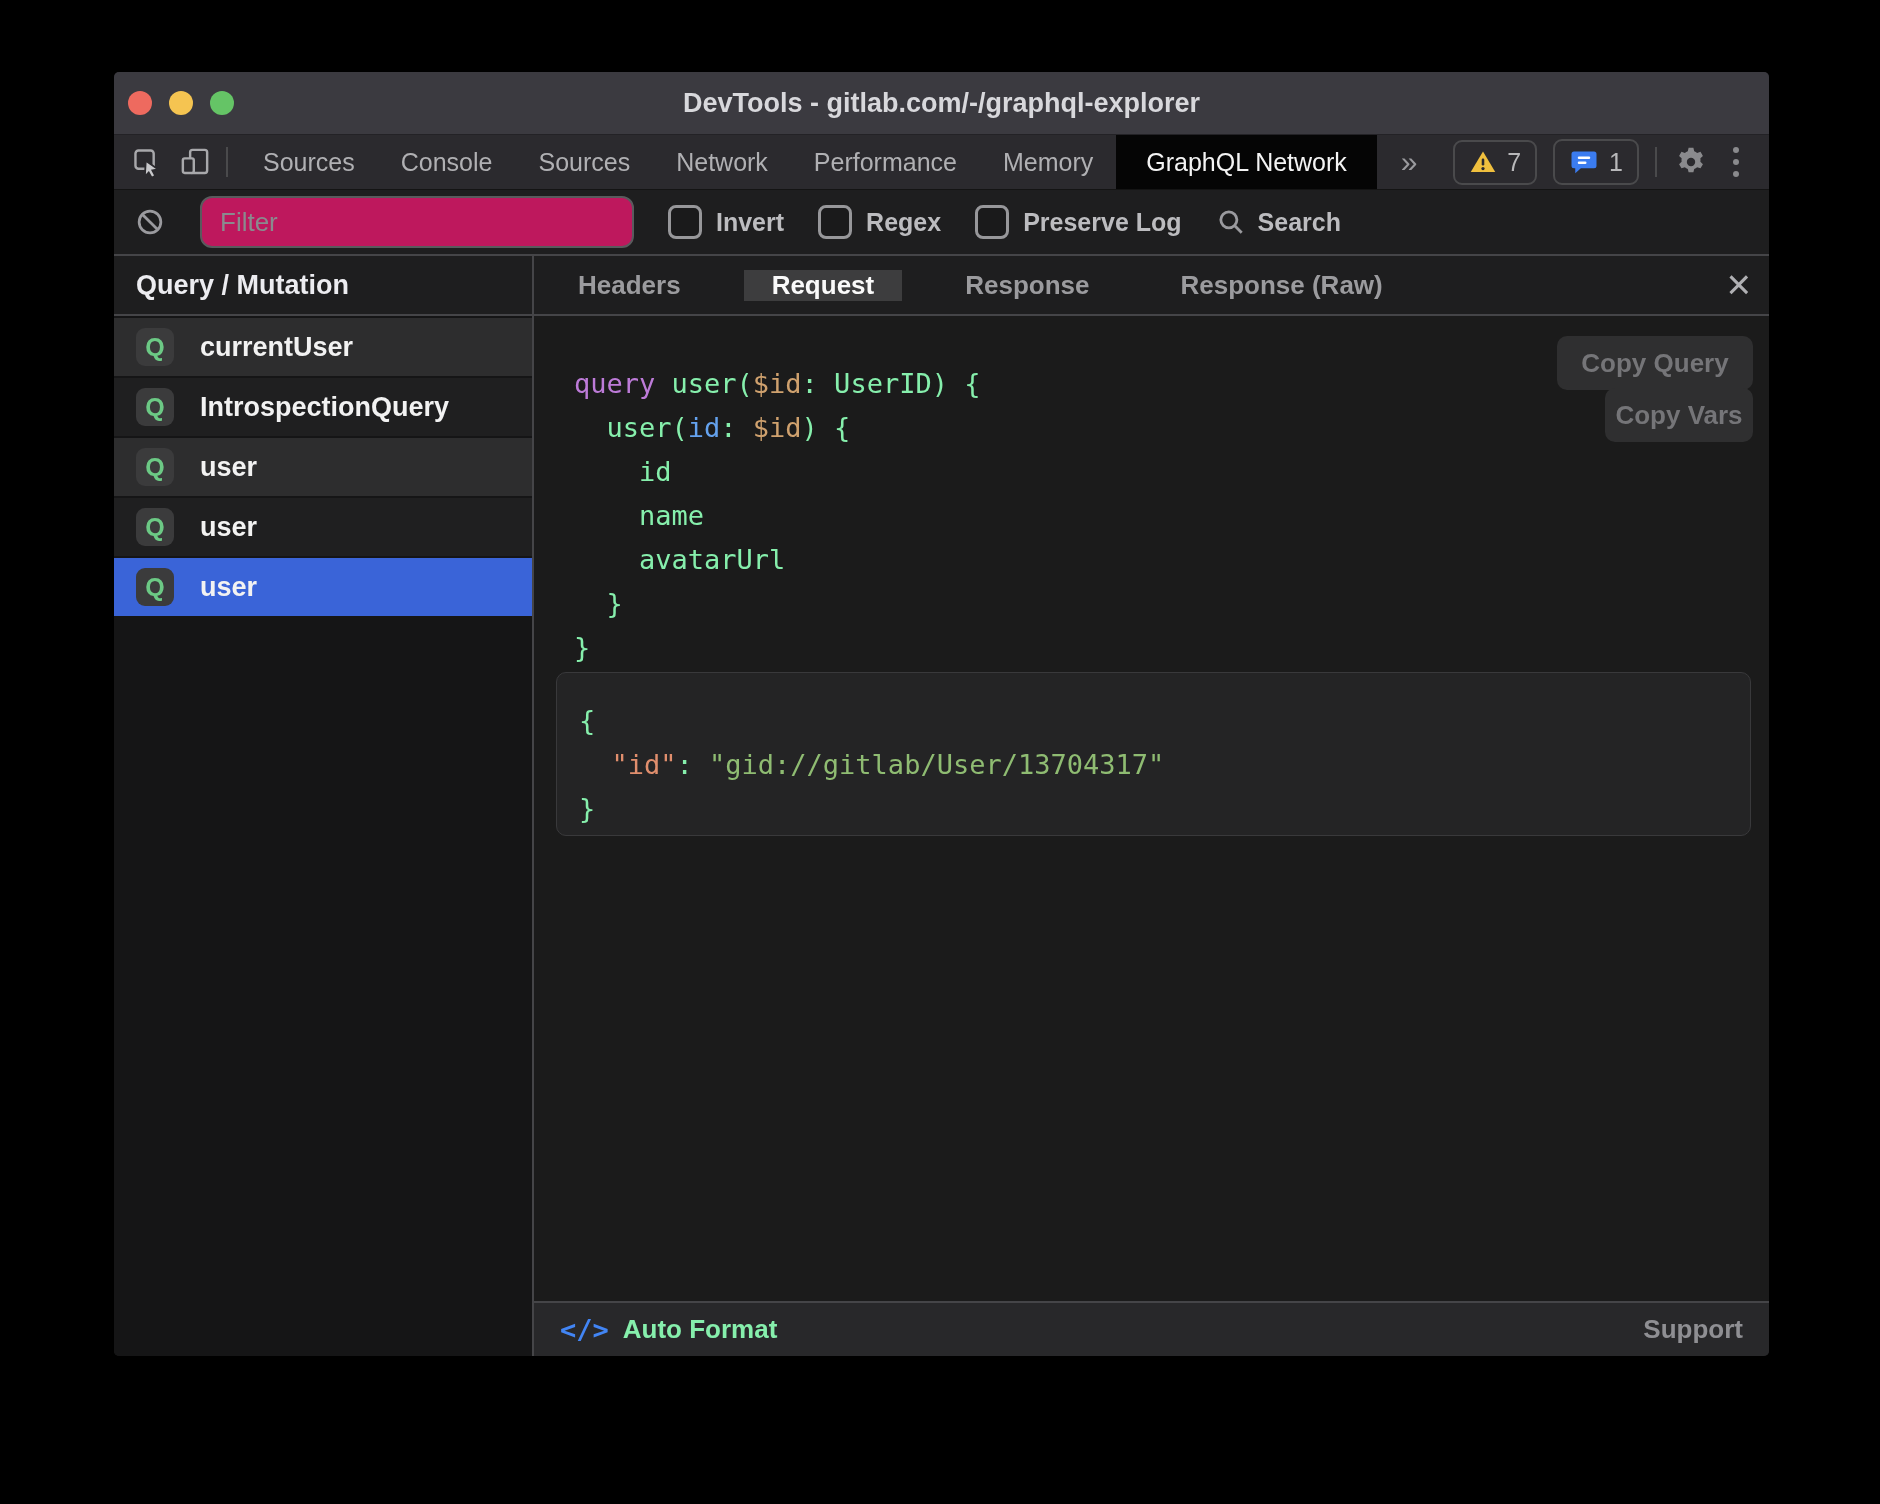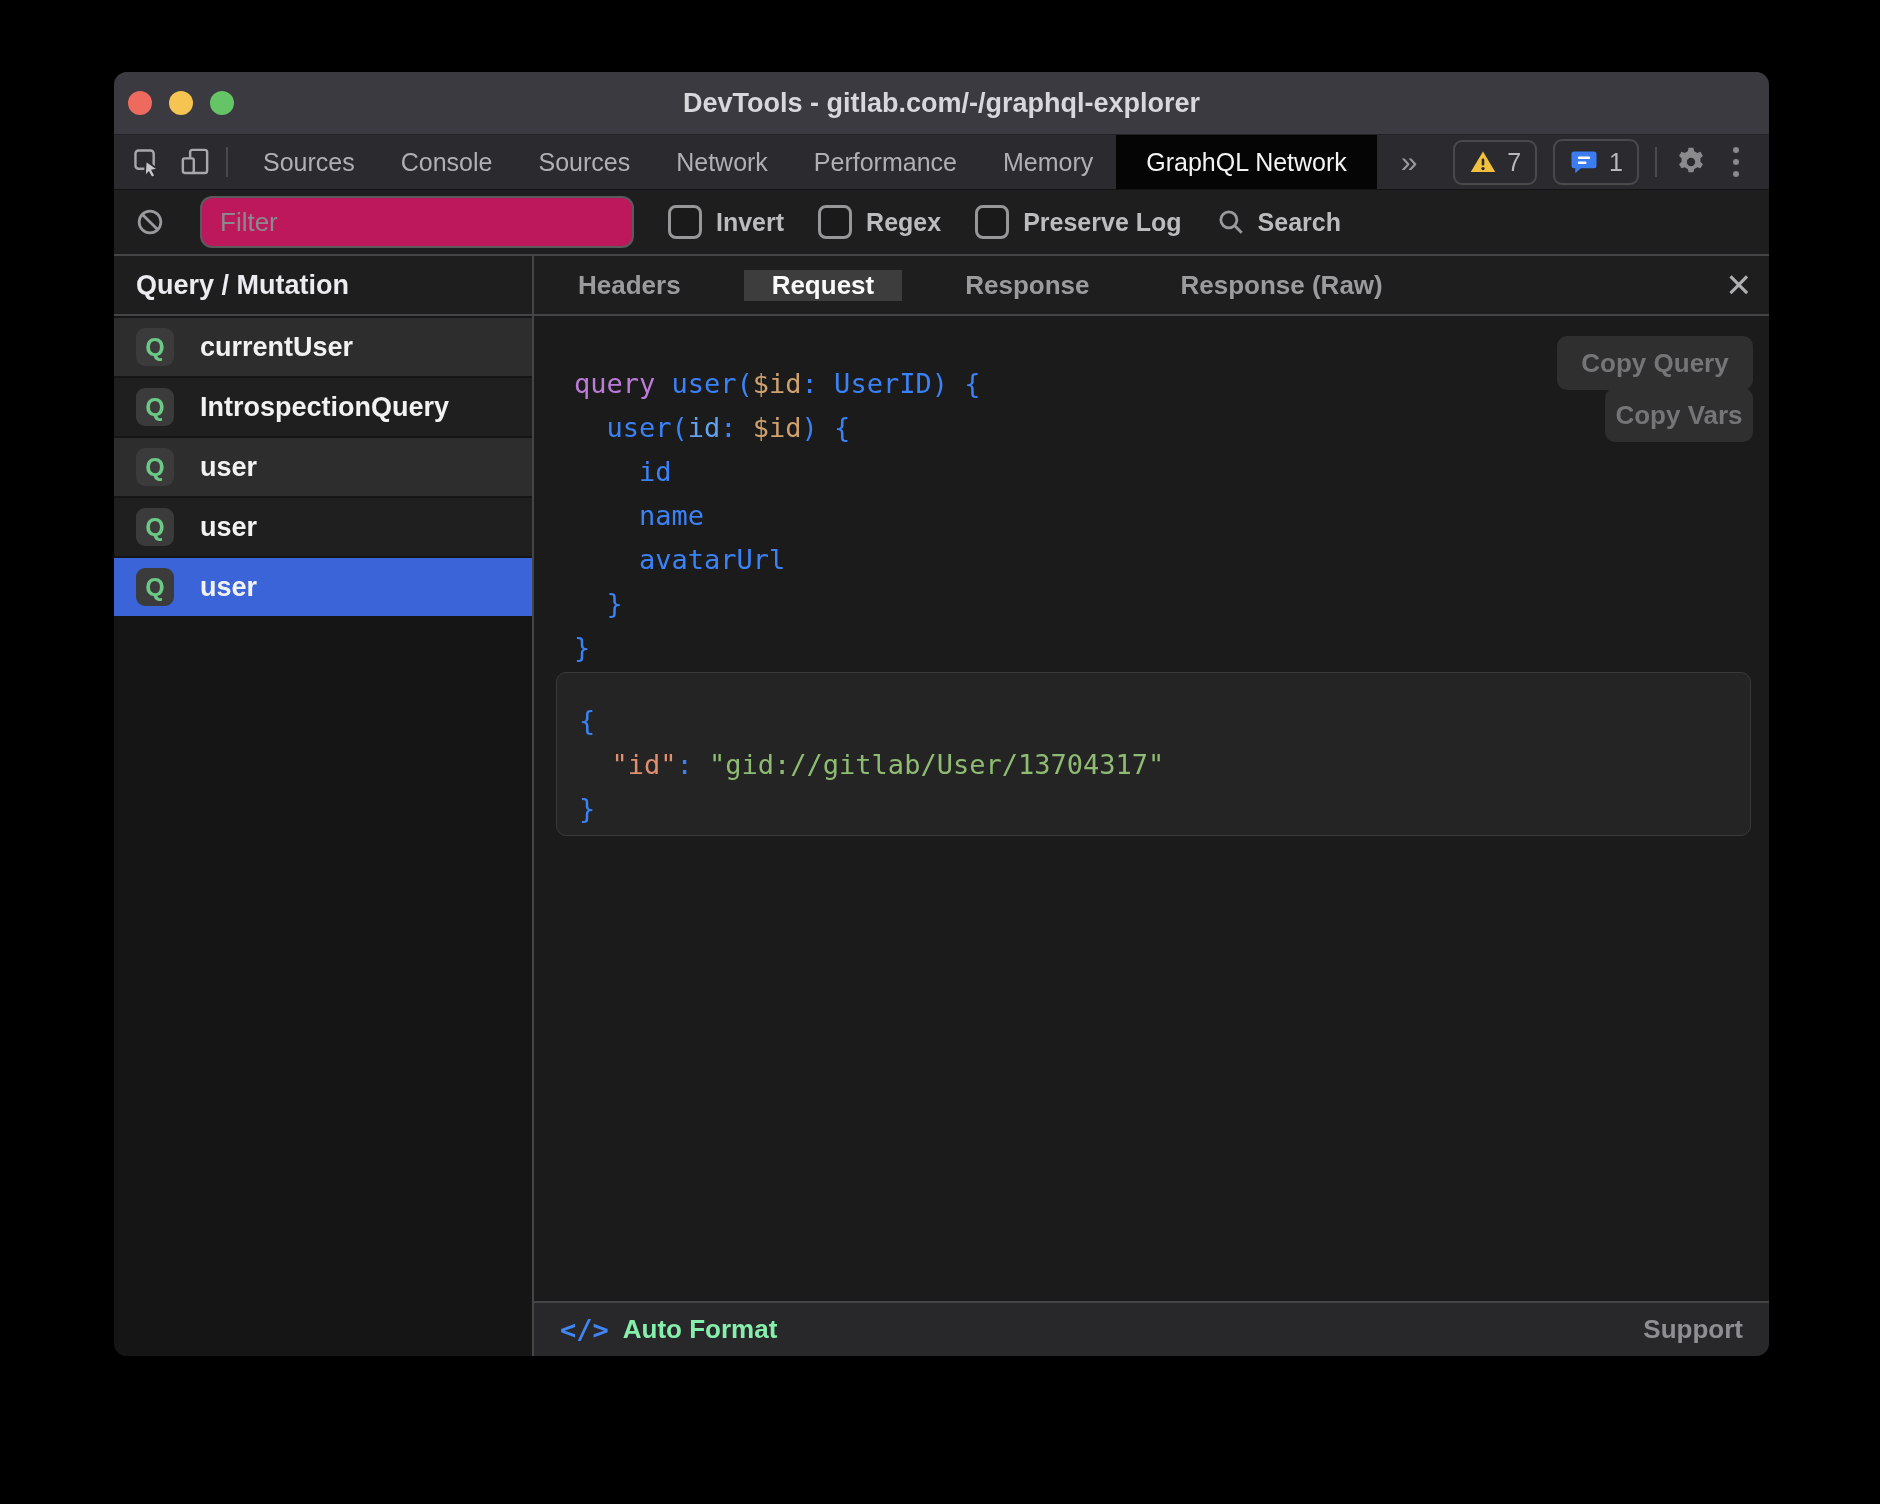--- a/index.html
+++ b/index.html
@@ -3,21 +3,21 @@
 <meta charset="utf-8">
 <style>
   html,body{margin:0;padding:0;}
   body{
     width:1880px;height:1504px;background:#000;position:relative;overflow:hidden;
     font-family:"Liberation Sans", sans-serif;
     -webkit-font-smoothing:antialiased;
   }
   .window{
     position:absolute;left:114px;top:72px;width:1655px;height:1284px;
-    border-radius:13px;overflow:hidden;display:flex;flex-direction:column;
+    border-radius:5px;overflow:hidden;display:flex;flex-direction:column;
     background:#1b1b1b;box-shadow:0 0 0 1px #000;
   }
   
   .titlebar{height:62px;flex:0 0 auto;background:#3b3a40;position:relative;
     display:flex;align-items:center;border-bottom:1px solid #232226;}
   .traffic{display:flex;gap:17px;margin-left:14px;}
   .light{width:24px;height:24px;border-radius:50%;}
   .light.red{background:#ee6a5f;}
   .light.yellow{background:#f5c451;}
   .light.green{background:#65c466;}
@@ -67,21 +67,21 @@
   .detail-tabs{height:58px;flex:0 0 auto;background:#1e1e1f;border-bottom:2px solid #454548;
     display:flex;align-items:center;padding-left:16px;position:relative;gap:35px;}
   .d-tab{display:flex;align-items:center;padding:0 28px;color:#9b9b9e;font-size:26px;font-weight:600;}
   .d-tab.active{background:#3d3d3e;color:#fafafa;}
   .close-x{position:absolute;right:18px;top:0;bottom:0;display:flex;align-items:center;
     color:#b0b0b3;font-size:42px;font-weight:300;}
   .content{flex:1;background:#1b1b1b;position:relative;min-height:0;}
   .code{padding:46px 0 0 40px;font-family:"DejaVu Sans Mono", monospace;font-size:27px;line-height:44px;}
   .cl{white-space:pre;}
   .tk-kw{color:#bd7bd8;}
-  .tk-pl{color:#3b82f6;margin-top:9px;}
+  .tk-pl{color:#86efac;margin-top:9px;}
   .tk-var{color:#cfa16e;}
   .tk-arg{color:#64a2ee;}
   .tk-key{color:#e08e6d;}
   .tk-str{color:#8fbc72;}
   .copy-btn{position:absolute;background:#2f2f30;border:none;border-radius:10px;
     color:#757578;font-size:26px;font-weight:bold;height:54px;
     font-family:"Liberation Sans", sans-serif;}
   .copy-query{right:16px;top:20px;width:196px;}
   .copy-vars{right:16px;top:72px;width:148px;}
   .varsbox{position:absolute;left:22px;right:18px;top:356px;height:164px;

